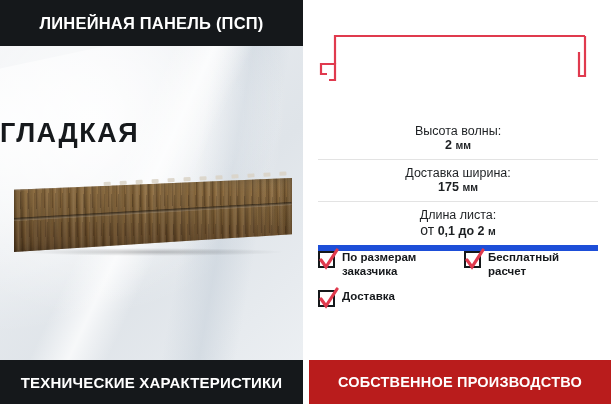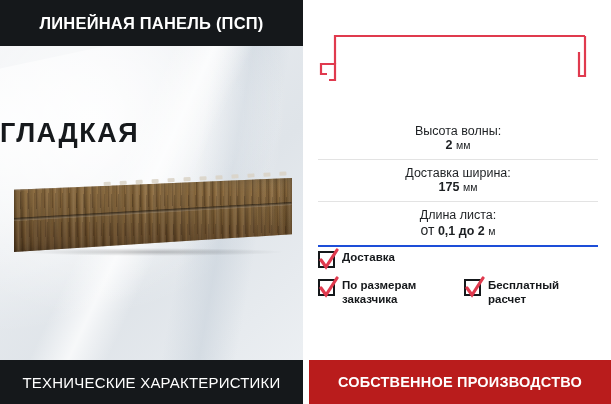--- a/index.html
+++ b/index.html
@@ -68,21 +68,21 @@
     left: 0; bottom: 0;
     width: 303px; height: 44px;
     background: #15181b;
     display: flex;
     align-items: center;
     justify-content: center;
   }
   .bottom-banner .txt {
     color: #ffffff;
     font-size: 15px;
-    font-weight: normal;
+    font-weight: bold;
     letter-spacing: 0.2px;
     white-space: nowrap;
   }
 
   .headline {
     position: absolute;
     left: 0; top: 118px;
     width: 303px;
     text-align: left;
     color: #16191c;
@@ -183,33 +183,33 @@
     width: 280px;
   }
   .spec-row {
     display: flex;
     align-items: center;
     justify-content: space-between;
     border-bottom: 1px solid #e3e3e3;
     padding: 6px 2px 7px 2px;
     flex-direction: column;
   }
-  .spec-row:last-child { border-bottom: 2px solid #1d4ed8; }
+  .spec-row:last-child { border-bottom: 6px solid #1d4ed8; }
   .spec-label {
     font-size: 12.5px;
     color: #1d2023;
   }
   .spec-value {
     font-size: 12.5px;
     color: #1d2023;
     font-weight: bold;
     white-space: nowrap;
   }
   .spec-value .unit {
-    font-weight: normal;
+    font-weight: bold;
     font-size: 10.5px;
   }
   .spec-value .pre {
     font-weight: normal;
     font-size: 14px;
   }
 
   
   .features {
     position: absolute;
@@ -331,51 +331,51 @@
       </div>
 
       <div class="spec-row">
         <span class="spec-label">Длина листа:</span>
         <span class="spec-value"><span class="pre">от</span> <span>0,1 до 2</span> <span class="unit">м</span></span>
       </div>
 
     </div>
 
     <div class="features">
-
-      <div class="feat-row">
-        <div class="feature col1">
-          <span class="chk">
-            <svg width="22" height="24" viewBox="0 0 22 24" fill="none" xmlns="http://www.w3.org/2000/svg">
-              <path d="M3 12 L8 19 L19 2" stroke="#e03a4e" stroke-width="3.2" fill="none" stroke-linecap="round"></path>
-            </svg>
-          </span>
-          <span class="feat-txt">Доставка</span>
-        </div>
-      </div>
 
       <div class="feat-row">
         <div class="feature col1">
           <span class="chk">
             <svg width="22" height="24" viewBox="0 0 22 24" fill="none" xmlns="http://www.w3.org/2000/svg">
               <path d="M3 12 L8 19 L19 2" stroke="#e03a4e" stroke-width="3.2" fill="none" stroke-linecap="round"></path>
             </svg>
           </span>
           <span class="feat-txt">По размерам<br>заказчика</span>
         </div>
         <div class="feature">
           <span class="chk">
             <svg width="22" height="24" viewBox="0 0 22 24" fill="none" xmlns="http://www.w3.org/2000/svg">
               <path d="M3 12 L8 19 L19 2" stroke="#e03a4e" stroke-width="3.2" fill="none" stroke-linecap="round"></path>
             </svg>
           </span>
           <span class="feat-txt">Бесплатный<br>расчет</span>
         </div>
       </div>
 
+      <div class="feat-row">
+        <div class="feature col1">
+          <span class="chk">
+            <svg width="22" height="24" viewBox="0 0 22 24" fill="none" xmlns="http://www.w3.org/2000/svg">
+              <path d="M3 12 L8 19 L19 2" stroke="#e03a4e" stroke-width="3.2" fill="none" stroke-linecap="round"></path>
+            </svg>
+          </span>
+          <span class="feat-txt">Доставка</span>
+        </div>
+      </div>
+
     </div>
 
     <div class="right-bottom-banner">
       <span class="txt">СОБСТВЕННОЕ ПРОИЗВОДСТВО</span>
     </div>
 
   </div>
 </div>
 
 </body></html>

